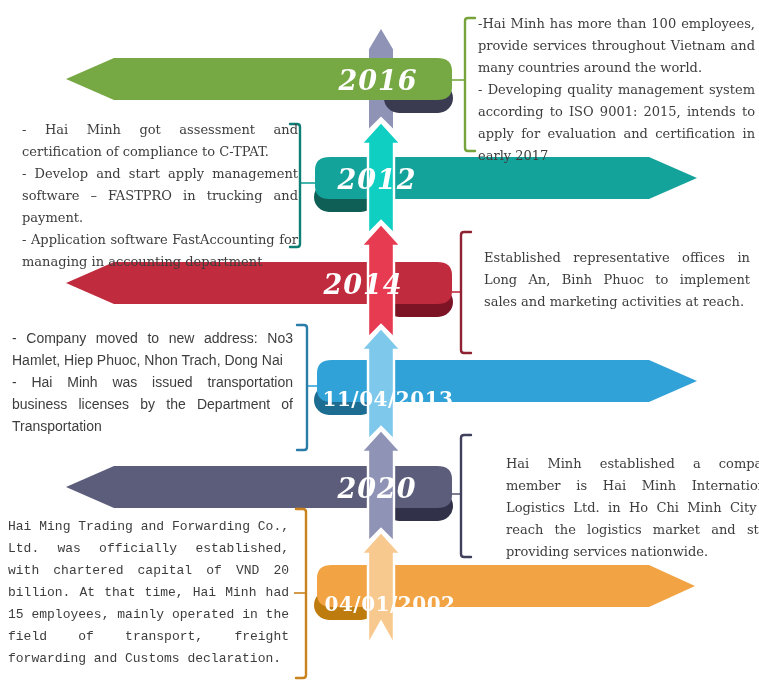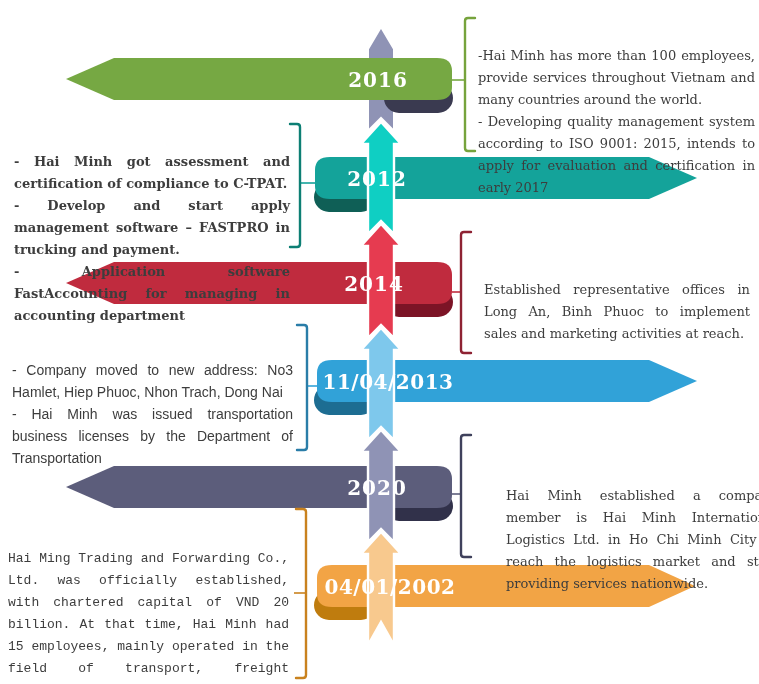--- a/index.html
+++ b/index.html
@@ -6,27 +6,26 @@
   .canvas{
     position:relative;width:759px;height:684px;background:#ffffff;overflow:hidden;
     font-family:"DejaVu Serif", serif;
   }
   .canvas svg{position:absolute;left:0;top:0;}
   .year{
     position:absolute;transform:translate(-50%,-50%);
     color:#ffffff;font-weight:700;font-family:"DejaVu Serif", serif;
     white-space:nowrap;letter-spacing:1px;
   }
-  .yr-big{font-size:20px;}
-  .yr-date{font-size:20px;letter-spacing:0.5px;}
+  .yr-big{font-size:27px;font-style:italic;}
+  .yr-date{font-size:20px;letter-spacing:0.5px;margin-top:17px;}
   .desc{
     position:absolute;color:#3d3d3d;font-size:13px;line-height:22px;
     text-align:justify;white-space:pre-line;
     font-family:"DejaVu Serif", serif;
-    margin-top:32px;
   }
   .desc.sans{font-family:"Liberation Sans", sans-serif;font-size:14px;}
 </style>
 </head>
 <body>
 
 <div class="canvas">
 
   <svg width="759" height="684" viewBox="0 0 759 684">
 
@@ -76,28 +75,28 @@
 
     <path stroke="#ffffff" stroke-width="2.4" d="M381 122 L401 144 L394 144 L394 234 L381 221 L368 234 L368 144 L361 144 Z" fill="#0FCFC3"></path>
     <path stroke="#ffffff" stroke-width="2.4" d="M381 224 L401 246 L394 246 L394 338 L381 325 L368 338 L368 246 L361 246 Z" fill="#E63B50"></path>
     <path stroke="#ffffff" stroke-width="2.4" d="M381 328 L401 350 L394 350 L394 440 L381 427 L368 440 L368 350 L361 350 Z" fill="#7EC8EC"></path>
     <path stroke="#ffffff" stroke-width="2.4" d="M381 430 L401 452 L394 452 L394 542 L381 529 L368 542 L368 452 L361 452 Z" fill="#8F93B5"></path>
     <path stroke="#ffffff" stroke-width="2.4" d="M381 532 L401 554 L394 554 L394 645 L381 622 L368 645 L368 554 L361 554 Z" fill="#F8C98E"></path>
   </svg>
 
   <div class="year yr-big" style="left:378px;top:80px;">2016</div>
   <div class="year yr-big" style="left:377px;top:179px;">2012</div>
-  <div class="year yr-big" style="left:374px;top:284px;">2014</div>
+  <div class="year yr-big" style="left:363px;top:284px;">2014</div>
   <div class="year yr-date" style="left:388px;top:382px;">11/04/2013</div>
   <div class="year yr-big" style="left:377px;top:488px;">2020</div>
   <div class="year yr-date" style="left:390px;top:587px;">04/01/2002</div>
 
   <div class="desc" style="left:478px;top:13px;width:277px;">-Hai Minh has more than 100 employees, provide services throughout Vietnam and many countries around the world.
 - Developing quality management system according to ISO 9001: 2015, intends to apply for evaluation and certification in early 2017</div>
-  <div class="desc" style="left:14px;top:119px;width:276px;font-weight:bold;">- Hai Minh got assessment and certification of compliance to C-TPAT.
+  <div class="desc" style="left:22px;top:119px;width:276px;">- Hai Minh got assessment and certification of compliance to C-TPAT.
 - Develop and start apply management software – FASTPRO  in trucking and payment.
 - Application software FastAccounting for managing in accounting department</div>
   <div class="desc" style="left:484px;top:247px;width:266px;">Established representative offices in Long An, Binh Phuoc to implement sales and marketing activities at reach.</div>
   <div class="desc sans" style="left:12px;top:327px;width:281px;">- Company moved to new address: No3 Hamlet, Hiep Phuoc, Nhon Trach, Dong Nai
 - Hai Minh was issued transportation business licenses by the Department of Transportation</div>
   <div class="desc" style="left:506px;top:453px;width:272px;">Hai Minh established a company member is Hai Minh International Logistics Ltd. in Ho Chi Minh City to reach the logistics market  and start providing services nationwide.</div>
   <div class="desc" style="left:8px;top:516px;width:281px;font-family:Liberation Mono, monospace;">Hai Ming Trading and Forwarding Co., Ltd. was officially established, with chartered capital of VND 20 billion. At that time, Hai Minh had 15 employees, mainly operated in the field of transport, freight forwarding and Customs declaration.</div>
 
 </div>
 

